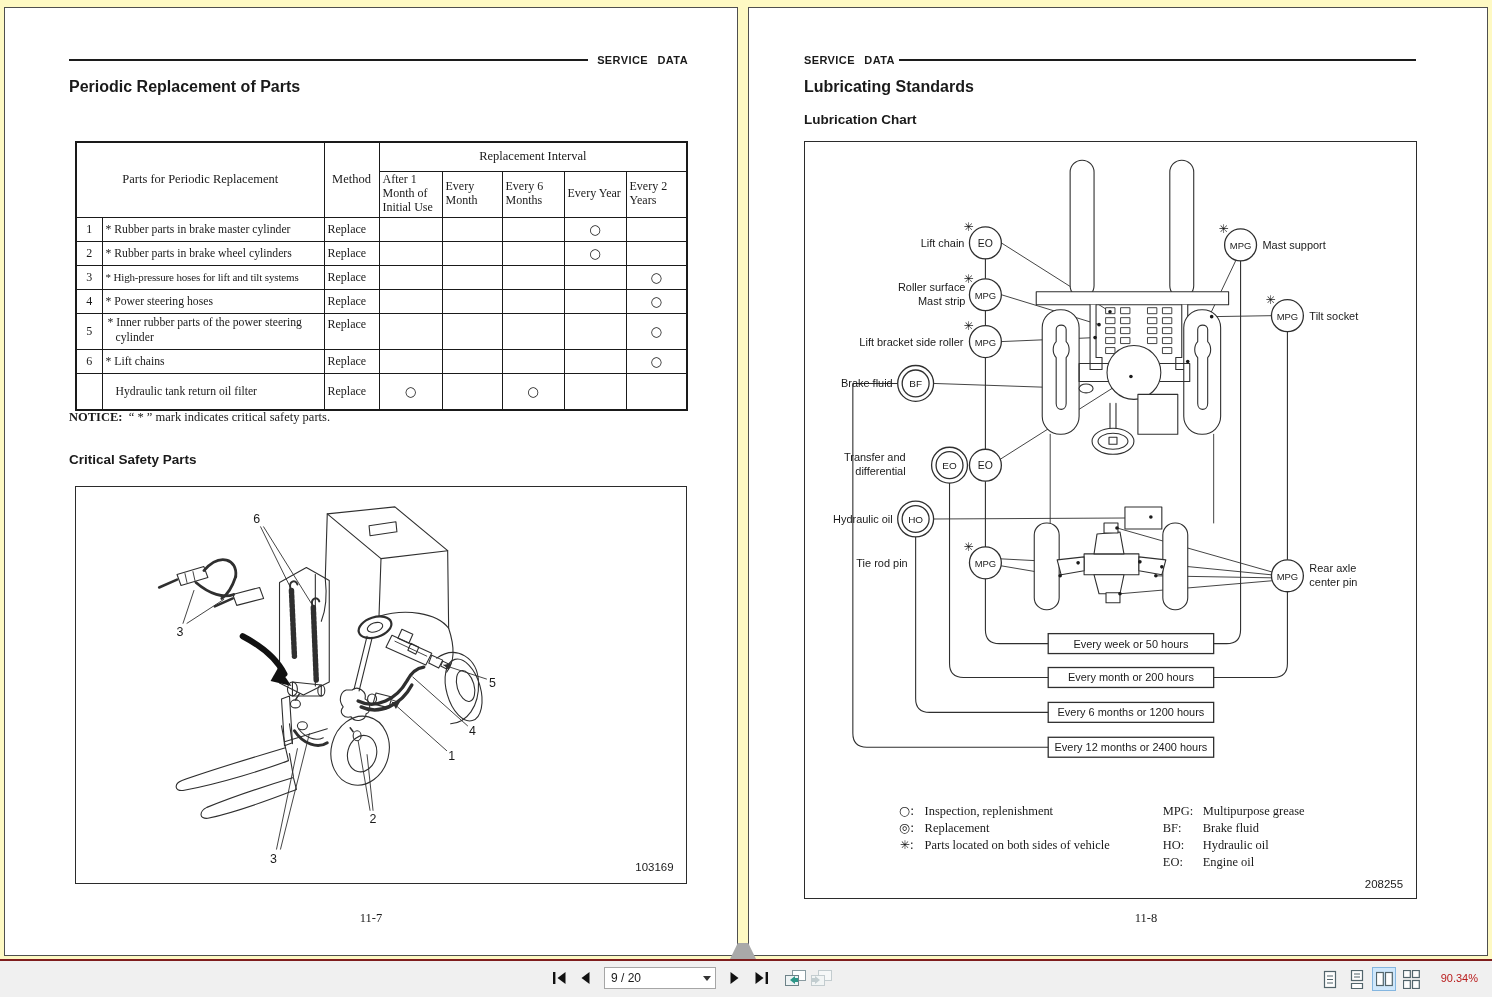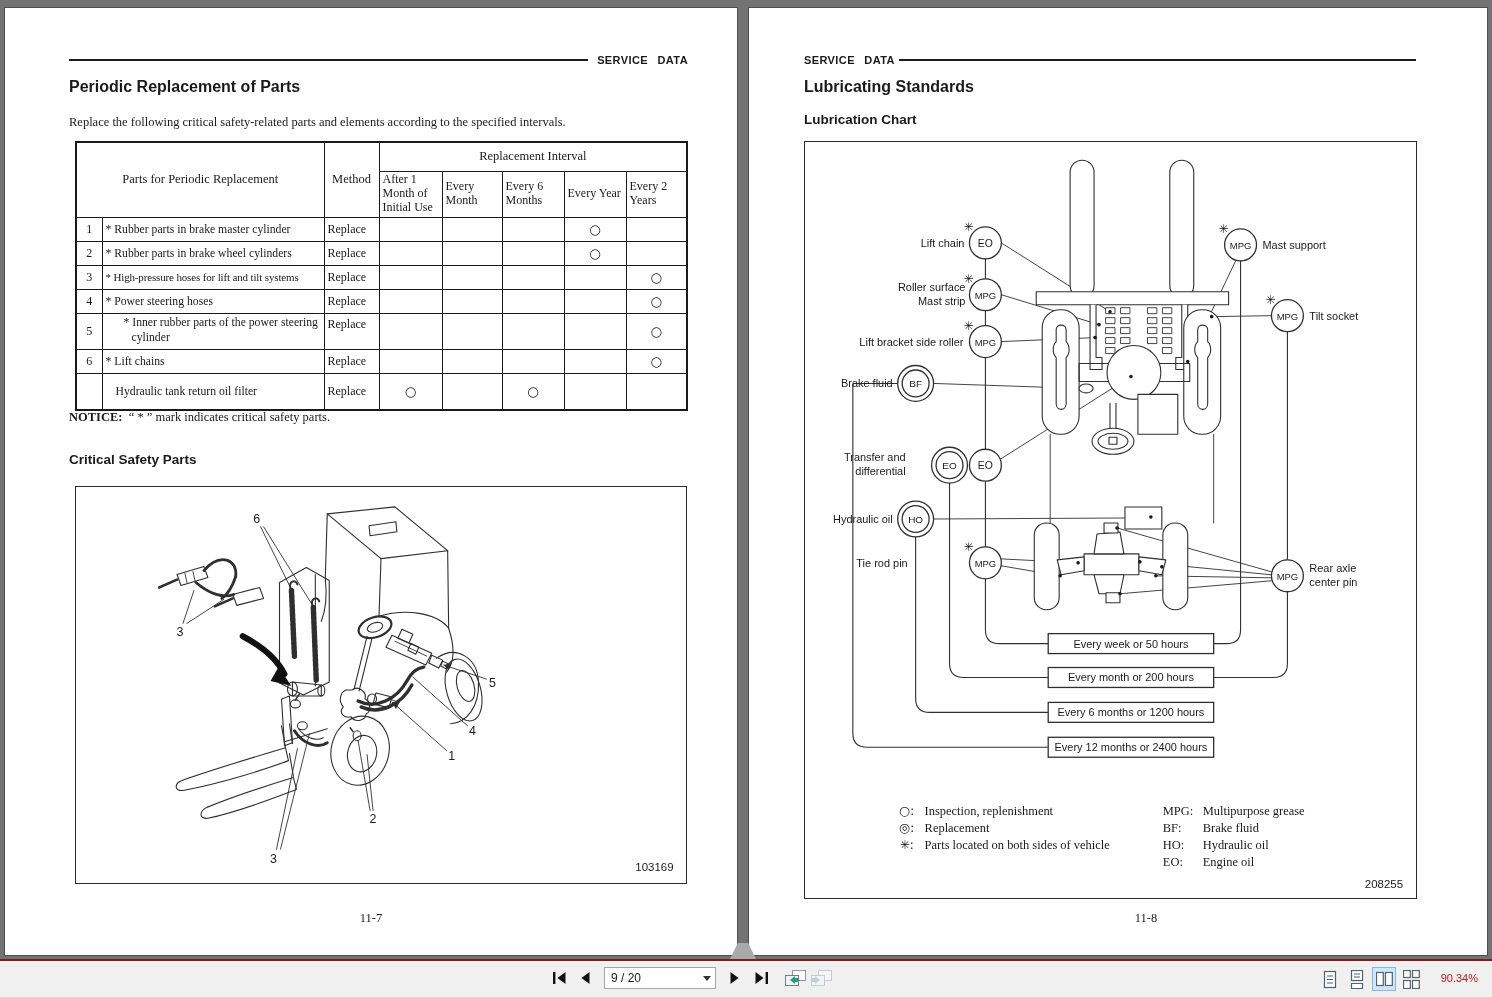--- a/index.html
+++ b/index.html
@@ -1,20 +1,20 @@
 <!DOCTYPE html>
 <html><head>
 <meta charset="utf-8">
 <style>
   html,body{margin:0;padding:0;background:#a9a9a9;}
   .stage{position:relative;width:1492px;height:997px;overflow:hidden;background:#a9a9a9;
          font-family:"Liberation Serif",serif;color:#1a1a1a;}
   .abs{position:absolute;}
   
-  .viewport{position:absolute;left:0;top:0;width:1492px;height:959px;background:#737373;
+  .viewport{position:absolute;left:0;top:0;width:1492px;height:959px;background:#fef9c3;
             border-bottom:8px solid #7f1d1d;}
   .page{position:absolute;top:7px;height:949px;background:#ffffff;border:1px solid #4f4f4f;box-sizing:border-box;}
   .page-left{left:4px;width:734px;}
   .page-right{left:748px;width:740px;}
   
   .svc-header{font-family:"Liberation Sans",sans-serif;font-weight:bold;font-size:11px;
               letter-spacing:.4px;word-spacing:6px;white-space:nowrap;}
   .rule{background:#1c1c1c;height:2.4px;}
   .h1{font-family:"Liberation Sans",sans-serif;font-weight:bold;font-size:16px;white-space:nowrap;}
   .h2{font-family:"Liberation Sans",sans-serif;font-weight:bold;font-size:13.5px;white-space:nowrap;}
@@ -22,21 +22,21 @@
   .pagenum{font-size:12.5px;text-align:center;width:100%;}
   
   table.repl{border-collapse:collapse;table-layout:fixed;width:611px;font-size:12px;}
   table.repl th,table.repl td{border:1px solid #1a1a1a;padding:0 3px;font-weight:normal;
         overflow:hidden;vertical-align:middle;}
   table.repl{border:2px solid #1a1a1a;}
   th.big-head{font-size:12.5px;text-align:center;}
   th.sub{font-size:12px;text-align:left;padding:2px 3px;line-height:1.15;}
   td.num{text-align:center;}
   td.part{font-size:11.7px;padding-left:4px;}
-  td.part.wrap{padding-left:29px;text-indent:-8px;line-height:1.25;}
+  td.part.wrap{padding-left:13px;text-indent:-8px;line-height:1.25;}
   td.part.tight{font-size:11px;letter-spacing:-.15px;white-space:nowrap;}
   td.method{padding-left:4px;font-size:12px;}
   td.mark{text-align:center;font-family:"DejaVu Sans",sans-serif;font-size:13.5px;}
   .notice{font-size:12.5px;white-space:nowrap;}
   .notice b{font-weight:bold;}
   
   .diagram-box{position:absolute;border:1.5px solid #2b2b2b;background:#fff;box-sizing:border-box;}
   svg text{font-family:"Liberation Sans",sans-serif;fill:#1a1a1a;}
   svg .ser{font-family:"Liberation Serif",serif;}
   svg .sym{font-family:"DejaVu Sans",sans-serif;}
@@ -65,21 +65,20 @@
 
 <div class="stage">
   <div class="viewport">
 
     <div class="page page-left">
       <div class="abs rule" style="left:64px;top:51px;width:519px;"></div>
       <div class="abs svc-header" style="left:589px;top:46px;width:94px;text-align:right;">SERVICE DATA</div>
 
       <div class="abs h1" style="left:64px;top:70px;">Periodic Replacement of Parts</div>
 
-      <div class="abs body-text" style="left:64px;top:107px;">Replace the following critical safety-related parts and elements according to the specified intervals.</div>
 
       <table class="repl abs" style="left:70px;top:133px;">
         <colgroup>
           <col style="width:26px">
             <col style="width:222px">
             <col style="width:55px">
           <col style="width:63px">
             <col style="width:60px">
             <col style="width:62px">
           <col style="width:62px">

